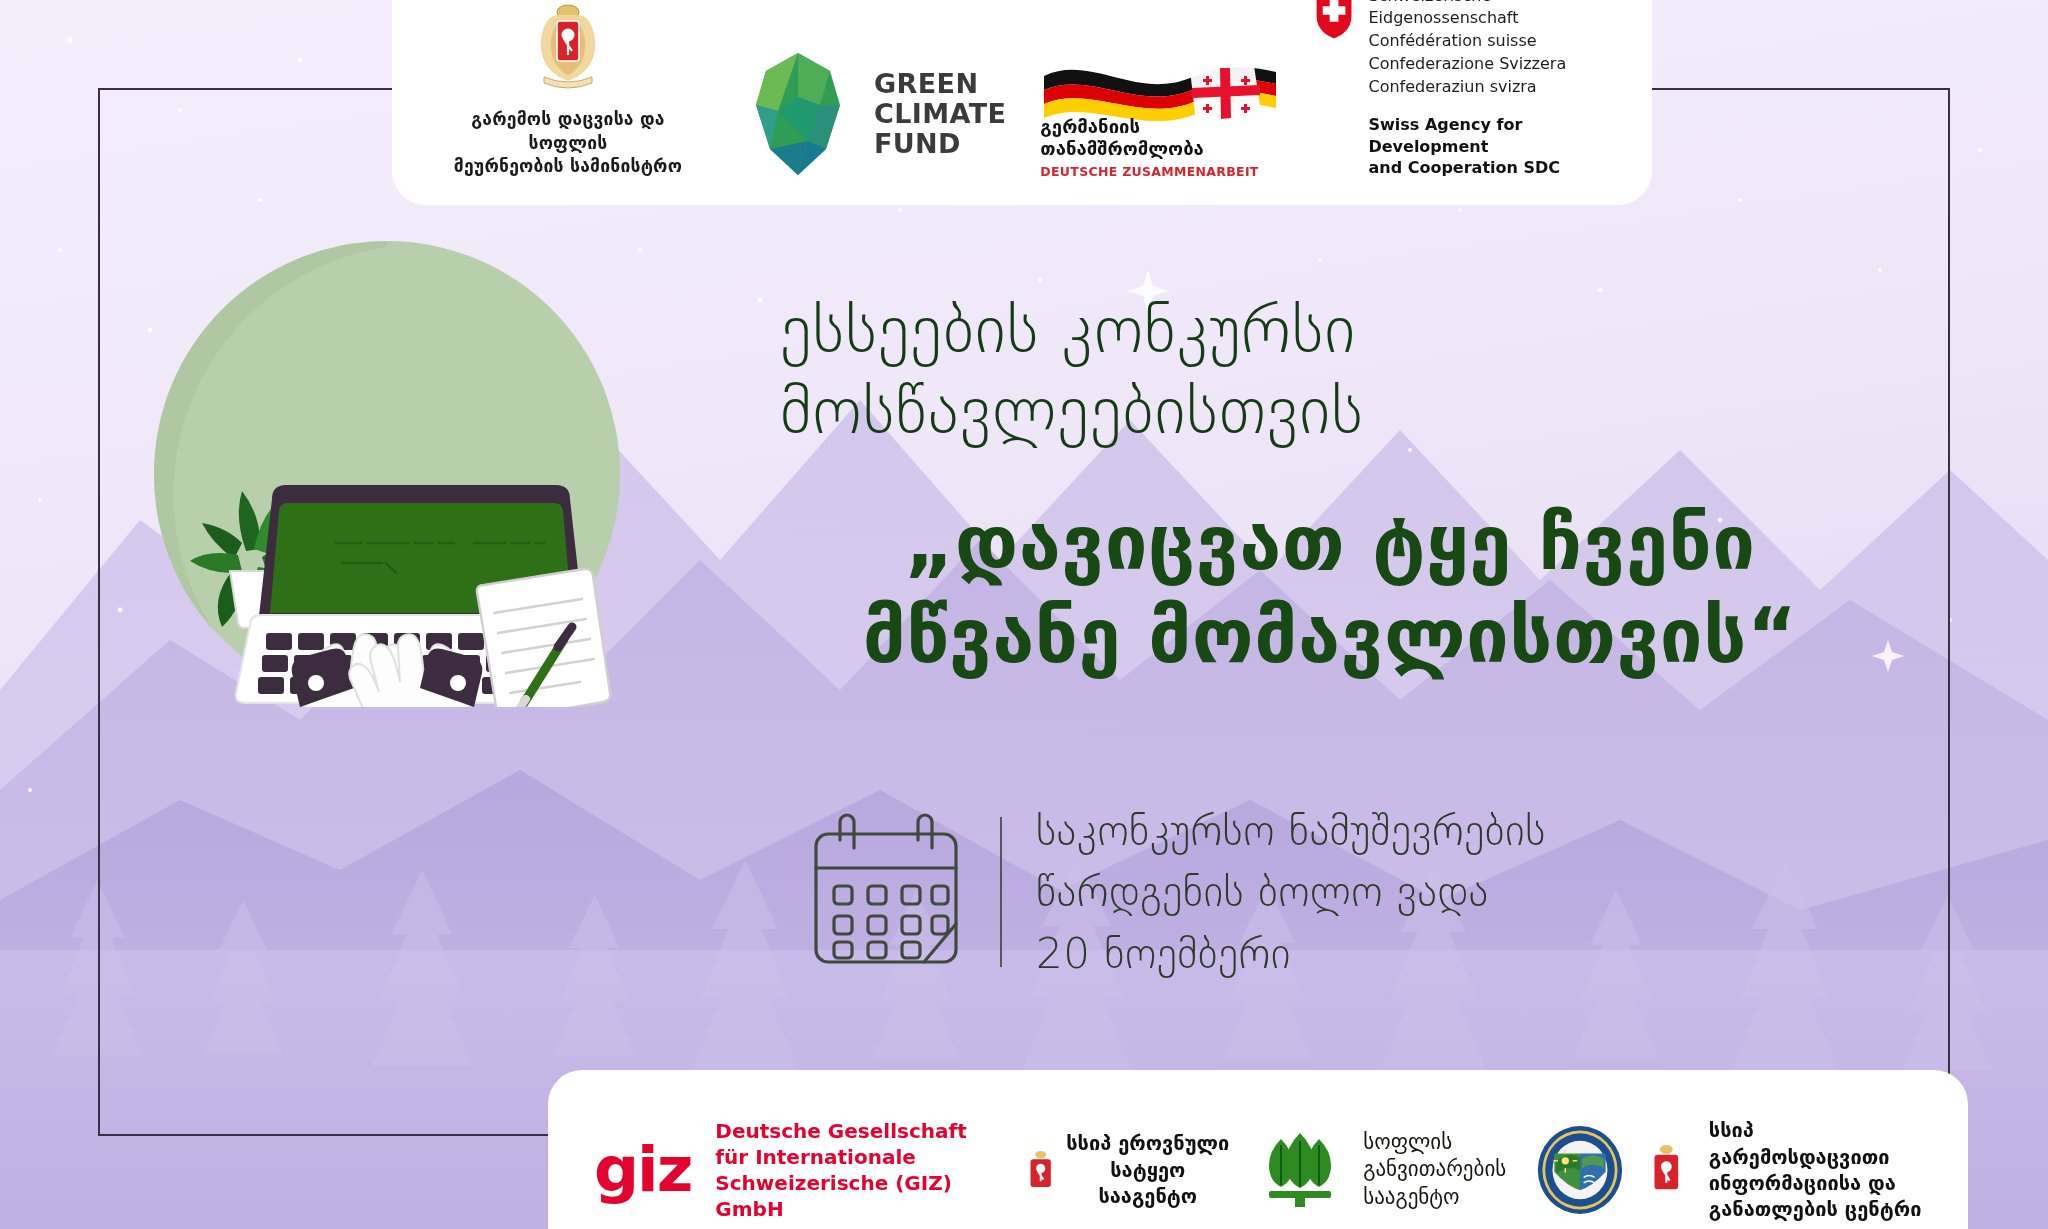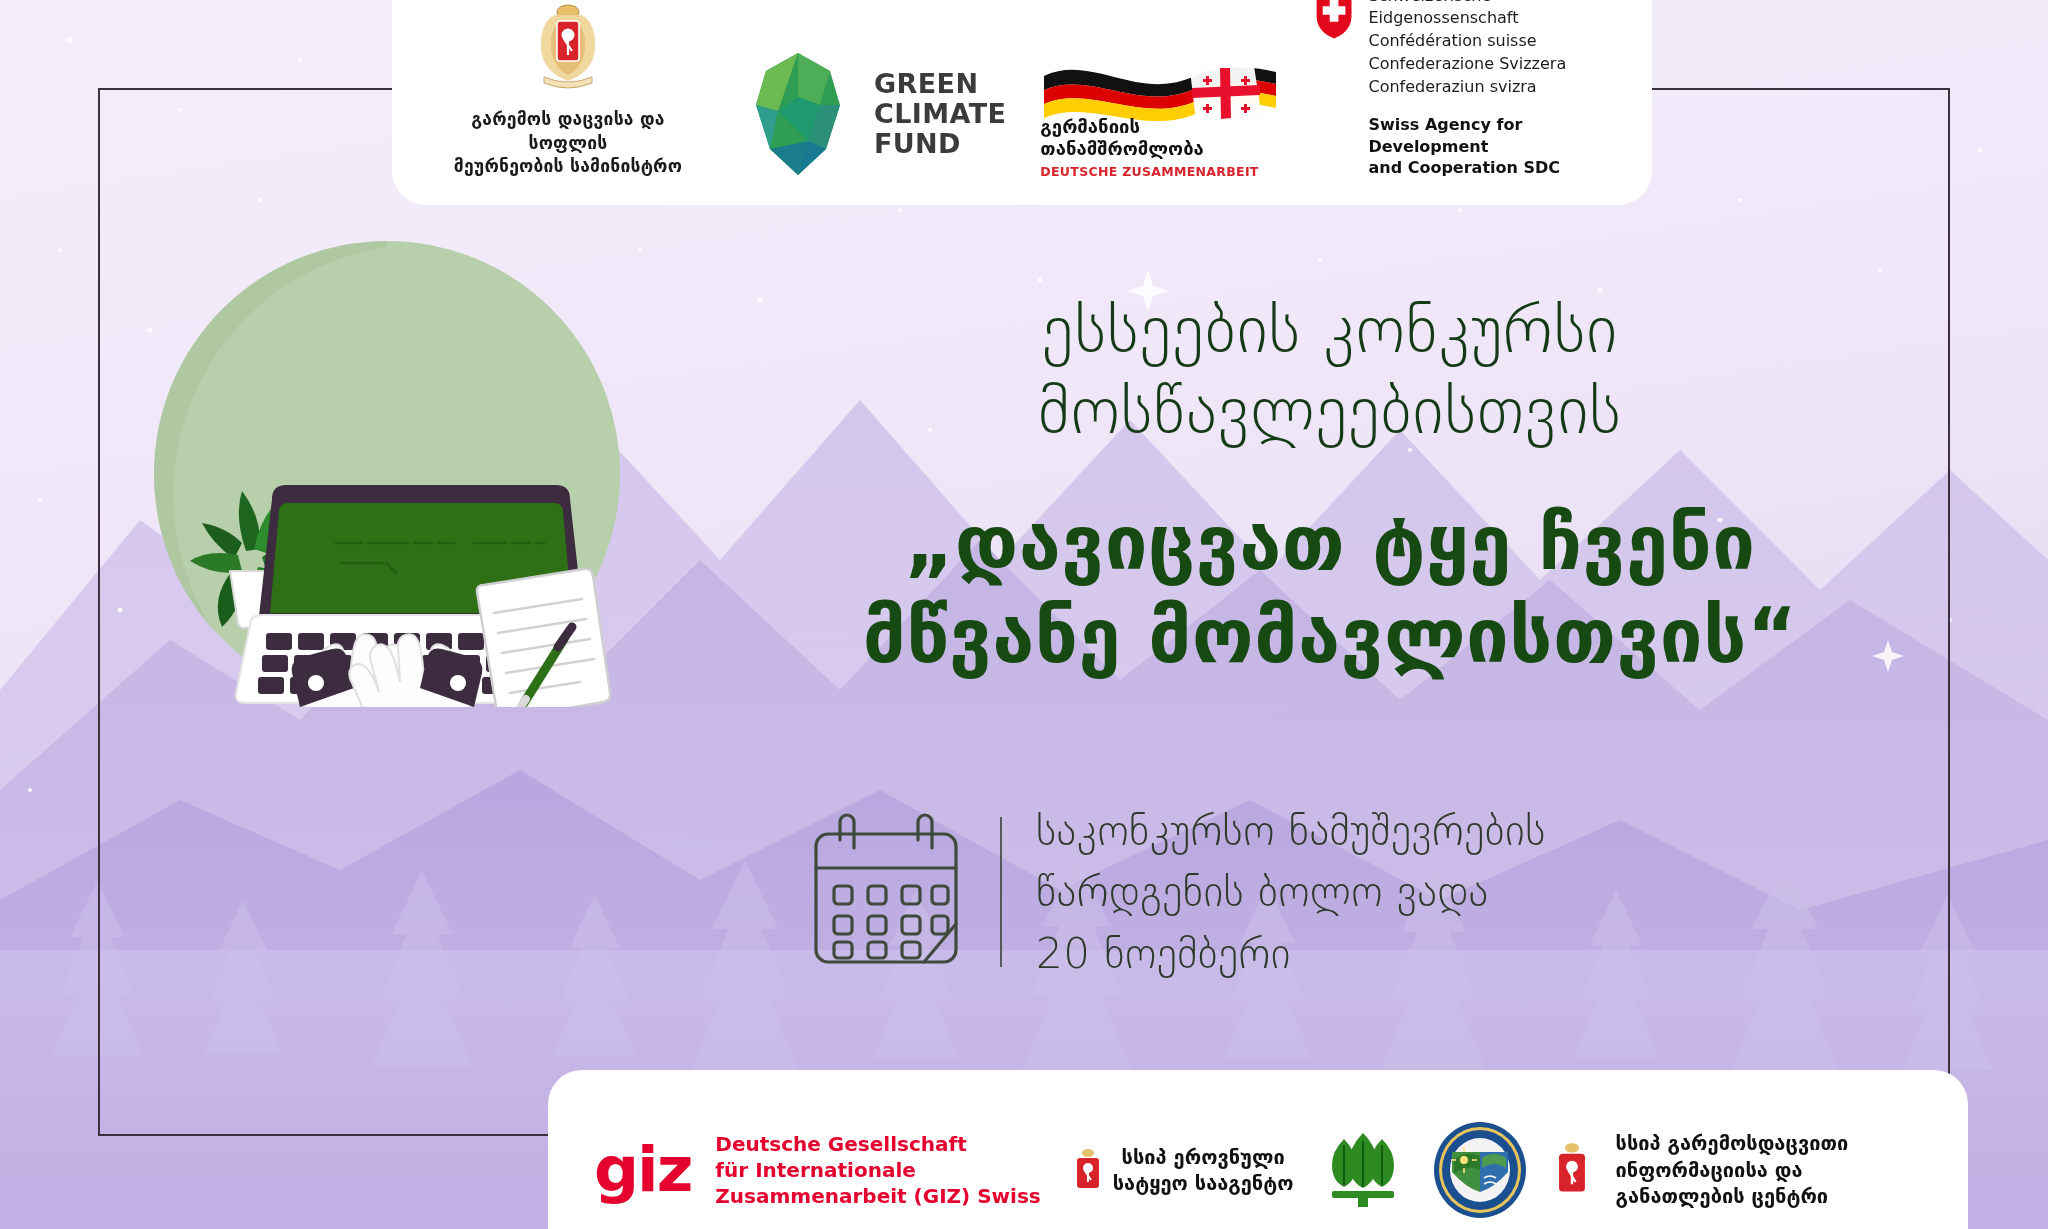--- a/index.html
+++ b/index.html
@@ -78,21 +78,21 @@
     position: absolute;
     left: 780px; top: 290px;
     width: 1100px;
   }
   .kicker {
     font-size: 66px;
     line-height: 1.22;
     color: #143a16;
     font-weight: 300;
     letter-spacing: 1px;
-    text-align: center;
+    text-align: left;
     white-space: nowrap;
   }
   .headline {
     margin-top: 46px;
     font-size: 76px;
     line-height: 1.22;
     color: #174a12;
     font-weight: bold;
     letter-spacing: .5px;
     text-align: center;
@@ -478,21 +478,21 @@
     </div>
   </div>
 
   <div id="bottom-logos">
 
     <div class="bl-cell">
       <div class="giz-word">giz</div>
       <div class="giz-sub">
         <div>Deutsche Gesellschaft</div>
         <div>für Internationale</div>
-        <div>Zusammenarbeit (GIZ) Swiss</div>
+        <div>Schweizerische (GIZ) GmbH</div>
       </div>
     </div>
 
     <div class="bl-cell" style="gap:8px;">
       <svg class="crest" viewBox="0 0 34 44">
         <ellipse cx="17" cy="5" rx="6" ry="4" fill="#e8c06a"></ellipse>
         <rect x="6" y="10" width="22" height="30" rx="3" fill="#d8232a"></rect>
         <circle cx="17" cy="20" r="5" fill="#fff"></circle>
         <path d="M14 23 L20 32 M17 17 L17 34" stroke="#fff" stroke-width="2" fill="none"></path>
       </svg>
@@ -510,20 +510,25 @@
           <path d="M39 0 q14 14 14 30 q0 18 -14 25 q-14 -7 -14 -25 q0 -16 14 -30 Z"></path>
         </g>
         <g stroke="#0f5c0e" stroke-width="2" fill="none">
           <path d="M20 12 v40"></path>
             <path d="M58 12 v40"></path>
             <path d="M39 8 v46"></path>
         </g>
         <rect x="8" y="58" width="62" height="7" rx="2" fill="#2e8b22"></rect>
         <rect x="34" y="60" width="10" height="14" fill="#2e8b22"></rect>
       </svg>
+      <div class="fa-ka">
+        <div>სოფლის</div>
+        <div>განვითარების</div>
+        <div>სააგენტო</div>
+      </div>
     </div>
 
     <div class="bl-cell">
       <svg width="96" height="100" viewBox="0 0 96 100">
         <ellipse cx="48" cy="50" rx="46" ry="48" fill="#1b4f8f"></ellipse>
         <ellipse cx="48" cy="50" rx="41" ry="43" fill="#e8c45c"></ellipse>
         <ellipse cx="48" cy="50" rx="38" ry="40" fill="#1b4f8f"></ellipse>
         <ellipse cx="48" cy="50" rx="30" ry="32" fill="#f3f3f3"></ellipse>
         <path d="M20 32 H48 V72 q-14 -4 -28 -20 Z" fill="#3f8f3f"></path>
         <path d="M48 32 H76 V52 q-14 16 -28 20 Z" fill="#2f6fae"></path>

